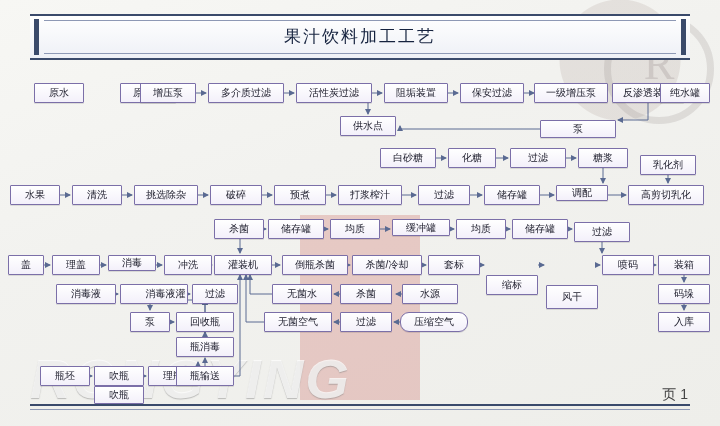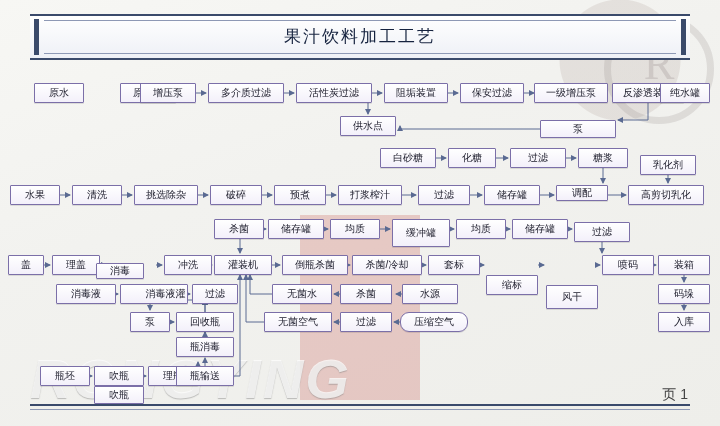--- a/index.html
+++ b/index.html
@@ -206,27 +206,27 @@
       <div class="node" style="left: 210px; top: 185px; width: 52px; height: 20px;">破碎</div>
       <div class="node" style="left: 274px; top: 185px; width: 52px; height: 20px;">预煮</div>
       <div class="node" style="left: 338px; top: 185px; width: 64px; height: 20px;">打浆榨汁</div>
       <div class="node" style="left: 418px; top: 185px; width: 52px; height: 20px;">过滤</div>
       <div class="node" style="left: 484px; top: 185px; width: 56px; height: 20px;">储存罐</div>
       <div class="node" style="left: 556px; top: 185px; width: 52px; height: 16px;">调配</div>
       <div class="node" style="left: 628px; top: 185px; width: 76px; height: 20px;">高剪切乳化</div>
       <div class="node" style="left: 214px; top: 219px; width: 50px; height: 20px;">杀菌</div>
       <div class="node" style="left: 268px; top: 219px; width: 56px; height: 20px;">储存罐</div>
       <div class="node" style="left: 330px; top: 219px; width: 50px; height: 20px;">均质</div>
-      <div class="node" style="left: 392px; top: 219px; width: 58px; height: 28px;">缓冲罐</div>
+      <div class="node" style="left: 392px; top: 219px; width: 58px; height: 17px;">缓冲罐</div>
       <div class="node" style="left: 456px; top: 219px; width: 50px; height: 20px;">均质</div>
       <div class="node" style="left: 512px; top: 219px; width: 56px; height: 20px;">储存罐</div>
       <div class="node" style="left: 574px; top: 222px; width: 56px; height: 20px;">过滤</div>
       <div class="node" style="left: 8px; top: 255px; width: 36px; height: 20px;">盖</div>
       <div class="node" style="left: 52px; top: 255px; width: 48px; height: 20px;">理盖</div>
-      <div class="node" style="left: 96px; top: 255px; width: 48px; height: 16px; margin-top: 8px;">消毒</div>
+      <div class="node" style="left: 108px; top: 255px; width: 48px; height: 16px;">消毒</div>
       <div class="node" style="left: 164px; top: 255px; width: 48px; height: 20px;">冲洗</div>
       <div class="node" style="left: 214px; top: 255px; width: 58px; height: 20px;">灌装机</div>
       <div class="node" style="left: 282px; top: 255px; width: 66px; height: 20px;">倒瓶杀菌</div>
       <div class="node" style="left: 352px; top: 255px; width: 70px; height: 20px;">杀菌/冷却</div>
       <div class="node" style="left: 428px; top: 255px; width: 52px; height: 20px;">套标</div>
       <div class="node" style="left: 486px; top: 255px; width: 52px; height: 20px; margin-top: 20px;">缩标</div>
       <div class="node" style="left: 546px; top: 255px; width: 52px; height: 24px; margin-top: 30px;">风干</div>
       <div class="node" style="left: 602px; top: 255px; width: 52px; height: 20px;">喷码</div>
       <div class="node" style="left: 658px; top: 255px; width: 52px; height: 20px;">装箱</div>
       <div class="node" style="left: 56px; top: 284px; width: 60px; height: 20px; font-family: Liberation Serif, serif;">消毒液</div>

